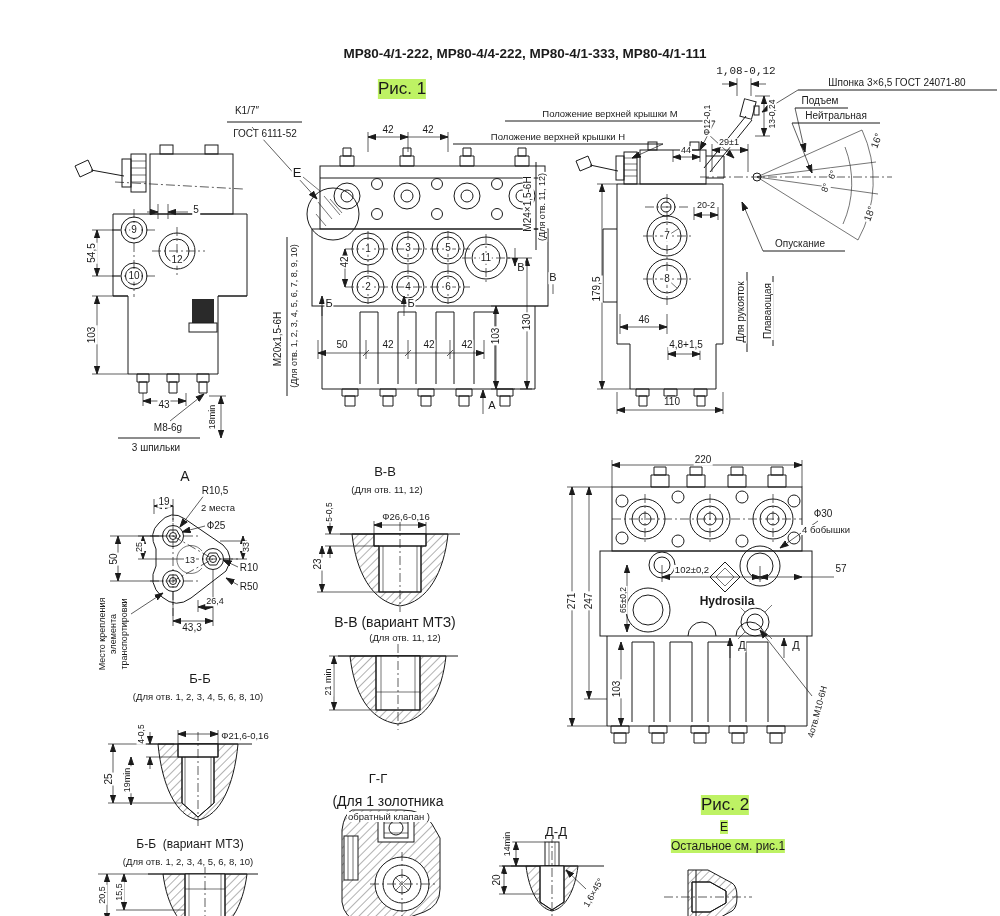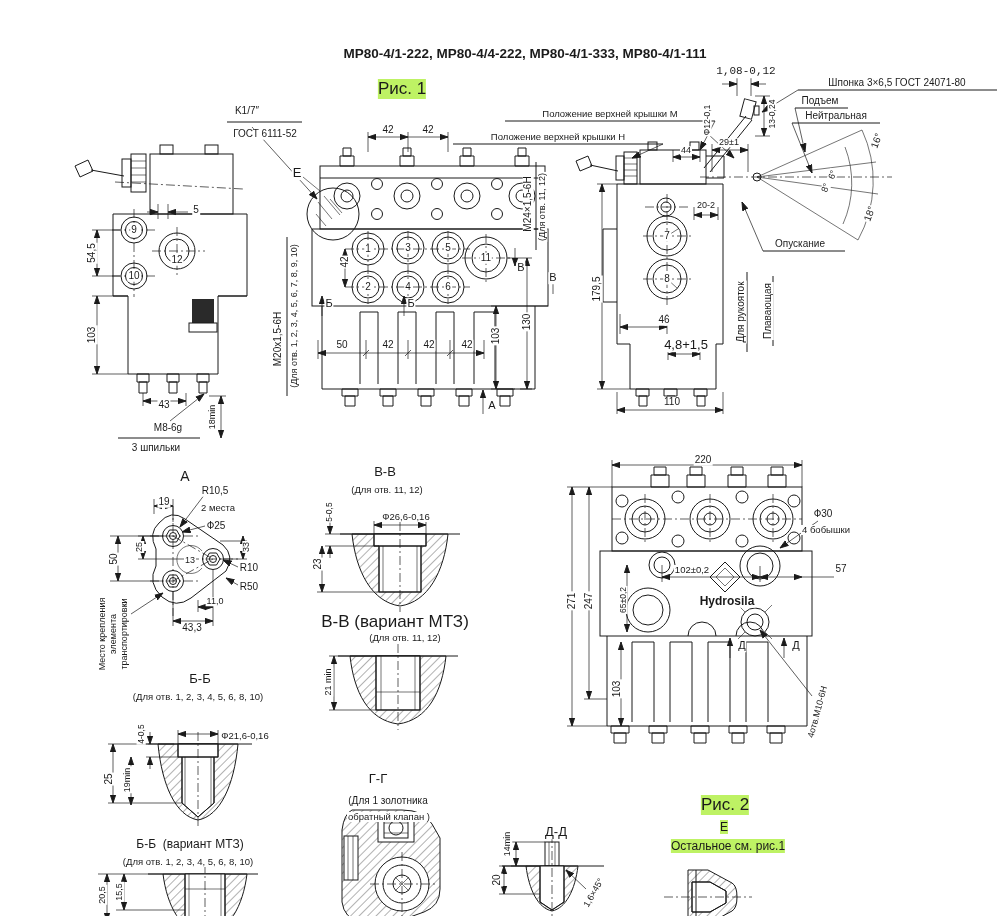--- a/index.html
+++ b/index.html
@@ -447,61 +447,61 @@
       <span class="lbl" style="left: 686px; top: 107px; font-size: 9px; transform: translate(-50%, -50%) rotate(0deg);">44</span>
       <span class="lbl" style="left: 877px; top: 97px; transform: translate(-50%, -50%) rotate(-70deg);">16°</span>
       <span class="lbl" style="left: 833px; top: 131px; font-size: 9px; transform: translate(-50%, -50%) rotate(-70deg);">6°</span>
       <span class="lbl" style="left: 826px; top: 144px; font-size: 9px; transform: translate(-50%, -50%) rotate(-70deg);">8°</span>
       <span class="lbl" style="left: 870px; top: 170px; transform: translate(-50%, -50%) rotate(-70deg);">18°</span>
       <span class="lbl" style="left: 800px; top: 200px; transform: translate(-50%, -50%) rotate(0deg);">Опускание</span>
       <span class="lbl" style="left: 706px; top: 162px; font-size: 9px; transform: translate(-50%, -50%) rotate(0deg);">20-2</span>
       <span class="lbl" style="left: 597px; top: 245px; transform: translate(-50%, -50%) rotate(-90deg);">179,5</span>
       <span class="lbl" style="left: 667px; top: 192px; transform: translate(-50%, -50%) rotate(0deg);">7</span>
       <span class="lbl" style="left: 667px; top: 235px; transform: translate(-50%, -50%) rotate(0deg);">8</span>
-      <span class="lbl" style="left: 664px; top: 276px; transform: translate(-50%, -50%) rotate(0deg);">46</span>
-      <span class="lbl" style="left: 686px; top: 301px; font-size: 13px; transform: translate(-50%, -50%) rotate(0deg);">4,8+1,5</span>
+      <span class="lbl" style="left: 644px; top: 276px; transform: translate(-50%, -50%) rotate(0deg);">46</span>
+      <span class="lbl" style="left: 686px; top: 301px; font-size: 10px; transform: translate(-50%, -50%) rotate(0deg);">4,8+1,5</span>
       <span class="lbl" style="left: 672px; top: 358px; transform: translate(-50%, -50%) rotate(0deg);">110</span>
       <span class="lbl" style="left: 741px; top: 268px; transform: translate(-50%, -50%) rotate(-90deg);">Для рукояток</span>
       <span class="lbl" style="left: 768px; top: 267px; transform: translate(-50%, -50%) rotate(-90deg);">Плавающая</span>
       <span class="lbl" style="left: 185px; top: 432px; font-size: 14px; transform: translate(-50%, -50%) rotate(0deg);">А</span>
       <span class="lbl" style="left: 215px; top: 447px; transform: translate(-50%, -50%) rotate(0deg);">R10,5</span>
       <span class="lbl" style="left: 218px; top: 464px; font-size: 9.5px; transform: translate(-50%, -50%) rotate(0deg);">2 места</span>
       <span class="lbl" style="left: 164px; top: 458px; transform: translate(-50%, -50%) rotate(0deg);">19</span>
       <span class="lbl" style="left: 216px; top: 482px; transform: translate(-50%, -50%) rotate(0deg);">Ф25</span>
       <span class="lbl" style="left: 247px; top: 503px; font-size: 9px; transform: translate(-50%, -50%) rotate(-90deg);">33</span>
       <span class="lbl" style="left: 140px; top: 503px; font-size: 9px; transform: translate(-50%, -50%) rotate(-90deg);">25</span>
       <span class="lbl" style="left: 114px; top: 515px; transform: translate(-50%, -50%) rotate(-90deg);">50</span>
       <span class="lbl" style="left: 190px; top: 517px; font-size: 9px; transform: translate(-50%, -50%) rotate(0deg);">13</span>
       <span class="lbl" style="left: 249px; top: 524px; transform: translate(-50%, -50%) rotate(0deg);">R10</span>
       <span class="lbl" style="left: 249px; top: 543px; transform: translate(-50%, -50%) rotate(0deg);">R50</span>
-      <span class="lbl" style="left: 215px; top: 558px; font-size: 9px; transform: translate(-50%, -50%) rotate(0deg);">11,0</span>
+      <span class="lbl" style="left: 215px; top: 558px; font-size: 9px; transform: translate(-50%, -50%) rotate(0deg);">26,4</span>
       <span class="lbl" style="left: 192px; top: 584px; transform: translate(-50%, -50%) rotate(0deg);">43,3</span>
       <span class="lbl" style="left: 103px; top: 590px; font-size: 9px; transform: translate(-50%, -50%) rotate(-90deg);">Место крепления</span>
       <span class="lbl" style="left: 114px; top: 590px; font-size: 9px; transform: translate(-50%, -50%) rotate(-90deg);">элемента</span>
       <span class="lbl" style="left: 125px; top: 590px; font-size: 9px; transform: translate(-50%, -50%) rotate(-90deg);">транспортировки</span>
       <span class="lbl" style="left: 200px; top: 635px; font-size: 13px; transform: translate(-50%, -50%) rotate(0deg);">Б-Б</span>
       <span class="lbl" style="left: 198px; top: 653px; font-size: 9.5px; transform: translate(-50%, -50%) rotate(0deg);">(Для отв. 1, 2, 3, 4, 5, 6, 8, 10)</span>
       <span class="lbl" style="left: 141px; top: 690px; font-size: 8.5px; transform: translate(-50%, -50%) rotate(-90deg);">4-0,5</span>
       <span class="lbl" style="left: 245px; top: 692px; font-size: 9.5px; transform: translate(-50%, -50%) rotate(0deg);">Ф21,6-0,16</span>
       <span class="lbl" style="left: 109px; top: 735px; transform: translate(-50%, -50%) rotate(-90deg);">25</span>
       <span class="lbl" style="left: 128px; top: 736px; font-size: 9px; transform: translate(-50%, -50%) rotate(-90deg);">19min</span>
       <span class="lbl" style="left: 190px; top: 800px; font-size: 12px; transform: translate(-50%, -50%) rotate(0deg);">Б-Б  (вариант МТЗ)</span>
       <span class="lbl" style="left: 188px; top: 818px; font-size: 9.5px; transform: translate(-50%, -50%) rotate(0deg);">(Для отв. 1, 2, 3, 4, 5, 6, 8, 10)</span>
       <span class="lbl" style="left: 103px; top: 851px; font-size: 9px; transform: translate(-50%, -50%) rotate(-90deg);">20,5</span>
       <span class="lbl" style="left: 120px; top: 848px; font-size: 9px; transform: translate(-50%, -50%) rotate(-90deg);">15,5</span>
       <span class="lbl" style="left: 385px; top: 428px; font-size: 13px; transform: translate(-50%, -50%) rotate(0deg);">В-В</span>
       <span class="lbl" style="left: 387px; top: 446px; font-size: 9.5px; transform: translate(-50%, -50%) rotate(0deg);">(Для отв. 11, 12)</span>
       <span class="lbl" style="left: 329px; top: 468px; font-size: 8.5px; transform: translate(-50%, -50%) rotate(-90deg);">5-0,5</span>
       <span class="lbl" style="left: 406px; top: 473px; font-size: 9.5px; transform: translate(-50%, -50%) rotate(0deg);">Ф26,6-0,16</span>
       <span class="lbl" style="left: 318px; top: 520px; transform: translate(-50%, -50%) rotate(-90deg);">23</span>
-      <span class="lbl" style="left: 395px; top: 578px; font-size: 17px; transform: translate(-50%, -50%) rotate(0deg);">В-В (вариант МТЗ)</span>
+      <span class="lbl" style="left: 395px; top: 578px; font-size: 14px; transform: translate(-50%, -50%) rotate(0deg);">В-В (вариант МТЗ)</span>
       <span class="lbl" style="left: 405px; top: 594px; font-size: 9.5px; transform: translate(-50%, -50%) rotate(0deg);">(Для отв. 11, 12)</span>
       <span class="lbl" style="left: 329px; top: 638px; font-size: 9px; transform: translate(-50%, -50%) rotate(-90deg);">21 min</span>
       <span class="lbl" style="left: 378px; top: 735px; font-size: 13px; transform: translate(-50%, -50%) rotate(0deg);">Г-Г</span>
-      <span class="lbl" style="left: 388px; top: 757px; font-size: 10px; transform: translate(-50%, -50%) rotate(0deg);">(Для 1 золотника</span>
+      <span class="lbl" style="left: 388px; top: 757px; font-size: 14px; transform: translate(-50%, -50%) rotate(0deg);">(Для 1 золотника</span>
       <span class="lbl" style="left: 389px; top: 773px; font-size: 9.5px; transform: translate(-50%, -50%) rotate(0deg);">обратный клапан )</span>
       <span class="lbl" style="left: 556px; top: 788px; font-size: 13px; transform: translate(-50%, -50%) rotate(0deg);">Д-Д</span>
       <span class="lbl" style="left: 508px; top: 800px; font-size: 9px; transform: translate(-50%, -50%) rotate(-90deg);">14min</span>
       <span class="lbl" style="left: 497px; top: 836px; transform: translate(-50%, -50%) rotate(-90deg);">20</span>
       <span class="lbl" style="left: 594px; top: 849px; font-size: 9px; transform: translate(-50%, -50%) rotate(-60deg);">1,6×45°</span>
       <span class="lbl" style="left: 703px; top: 416px; transform: translate(-50%, -50%) rotate(0deg); text-align: center;">220</span>
       <span class="lbl" style="left: 823px; top: 470px; transform: translate(-50%, -50%) rotate(0deg);">Ф30</span>
       <span class="lbl" style="left: 826px; top: 486px; font-size: 9.5px; transform: translate(-50%, -50%) rotate(0deg);">4 бобышки</span>
       <span class="lbl" style="left: 692px; top: 526px; font-size: 9.5px; transform: translate(-50%, -50%) rotate(0deg);">102±0,2</span>
       <span class="lbl" style="left: 841px; top: 525px; transform: translate(-50%, -50%) rotate(0deg);">57</span>

